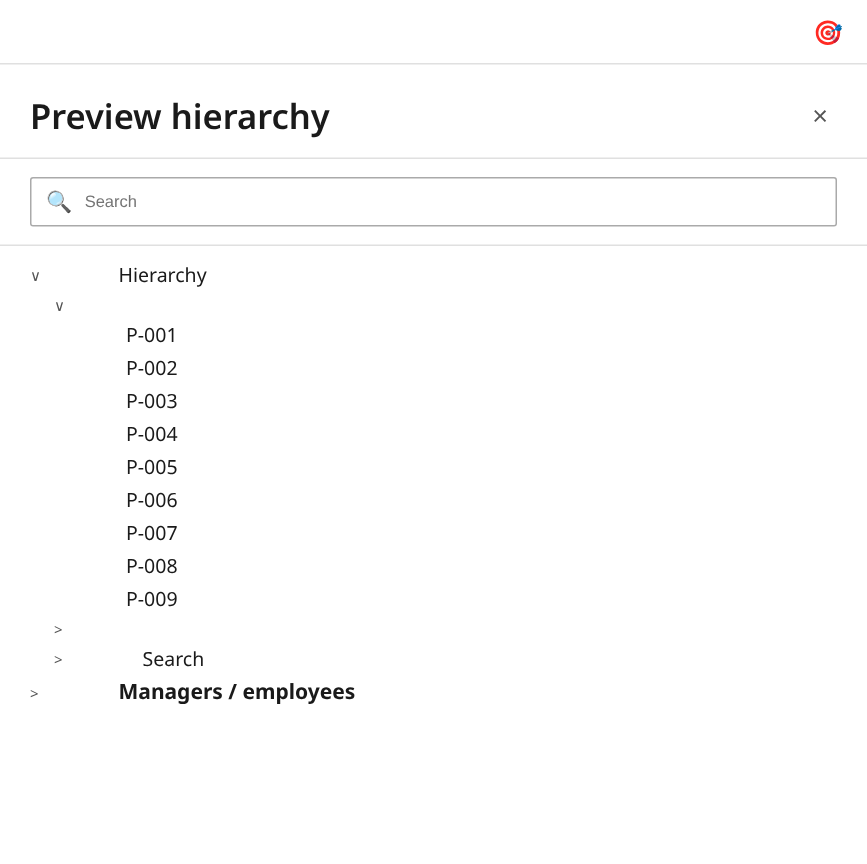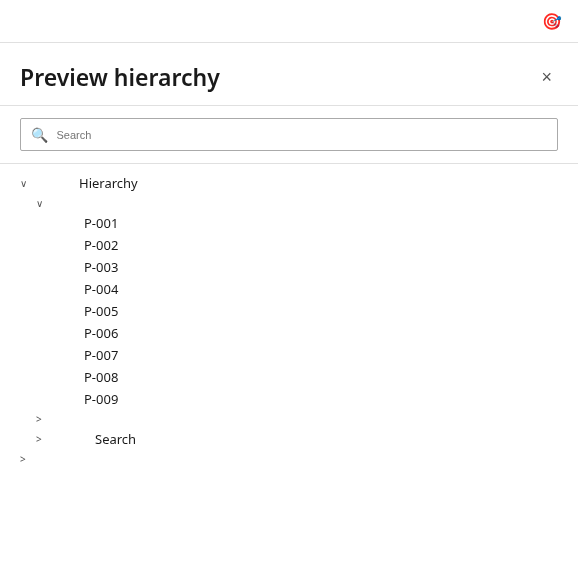--- a/index.html
+++ b/index.html
@@ -210,17 +210,18 @@
           </div>
         </div>
 
 
       </div>
     </div>
 
     <div class="tree-node">
       <div class="tree-node-row clickable">
         <span class="chevron collapsed"></span>
+        <span class="node-label bold">Managers / employees</span>
       </div>
     </div>
 
   </div>
 </div>
 
 </body></html>

